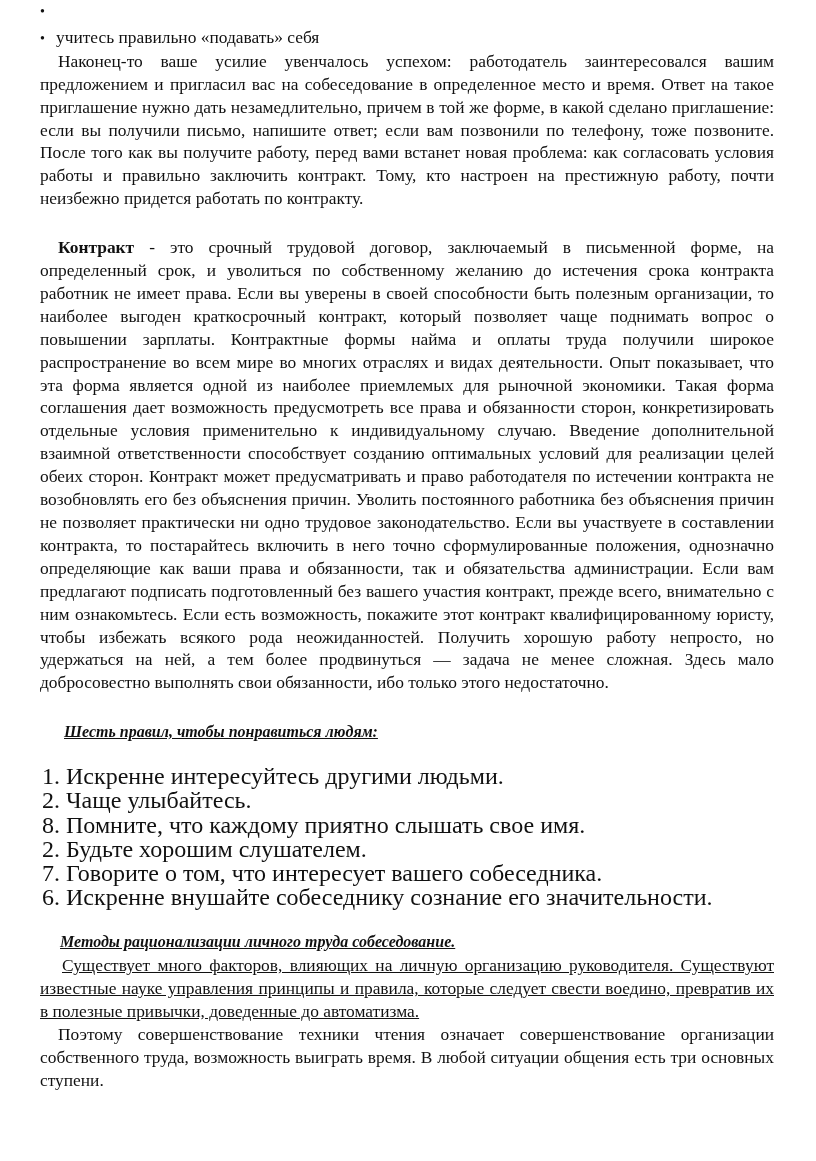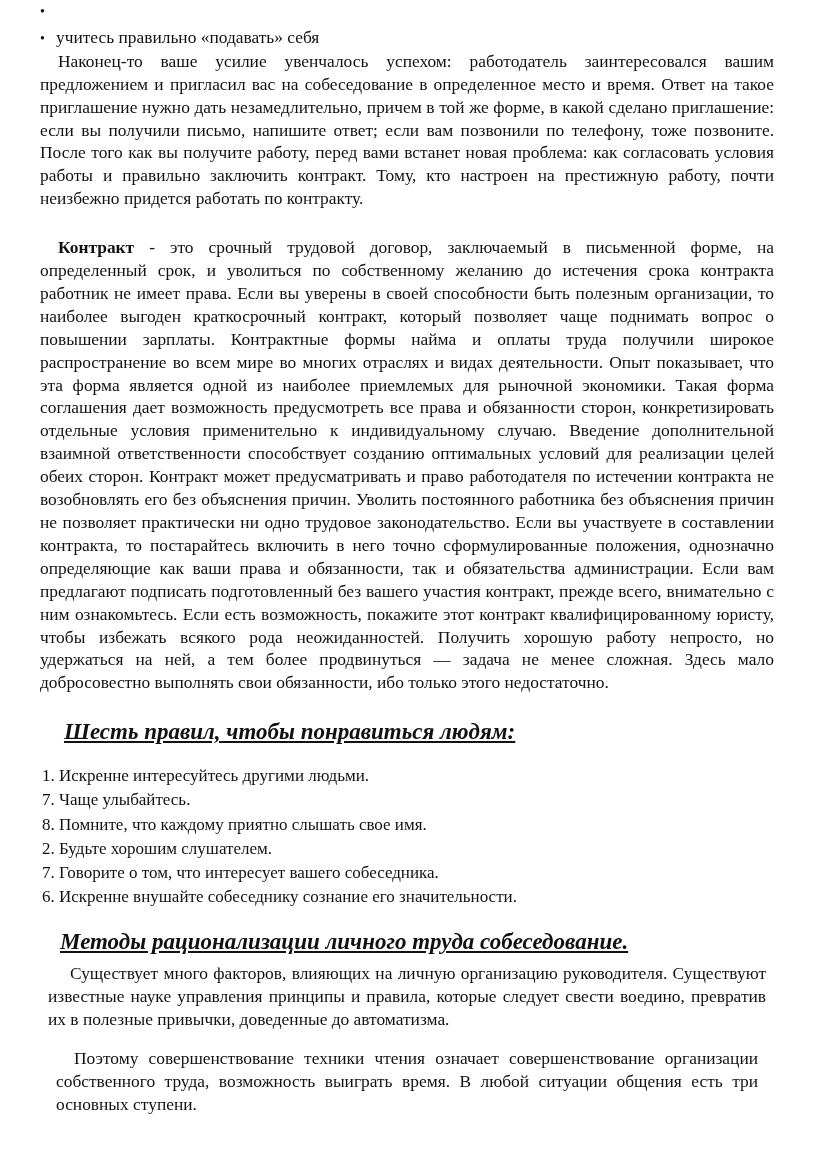--- a/index.html
+++ b/index.html
@@ -7,23 +7,23 @@
       width: 816px; height: 1161px; overflow: hidden; position: relative;
       font-family: "Liberation Serif", serif; color: #111111;
     }
     .page { position: absolute; left: 40px; top: 0; width: 734px; }
     .line { font-size: 17.4px; line-height: 22.9px; }
     .just { text-align: justify; text-align-last: left; }
     .bullet { display: flex; align-items: baseline; height: 22.9px; }
     .bullet .dot { width: 16px; flex: none; font-size: 14px; }
     .indent { text-indent: 18px; }
     .bi { font-weight: bold; }
-    .heading { font-weight: bold; font-style: italic; text-decoration: underline; font-size: 23px; line-height: 22.9px; }
+    .heading { font-weight: bold; font-style: italic; text-decoration: underline; font-size: 16px; line-height: 22.9px; }
     .gap { height: 22.9px; }
-    .list-item { font-size: 17px; line-height: 24.2px; padding-left: 2px; }
+    .list-item { font-size: 24px; line-height: 24.2px; padding-left: 2px; }
   </style>
 </head>
 <body>
 
 <div class="page">
 
   <div style="margin-top:1px;">
     <div class="bullet line">
       <span class="dot">•</span>
     </div>
@@ -40,27 +40,27 @@
   <p class="line just indent" style="margin:0;"><span class="bi">Контракт</span><span> - это срочный трудовой договор, заключаемый в письменной форме, на определенный срок, и уволиться по собственному желанию до истечения срока контракта работник не имеет права. Если вы уверены в своей способности быть полезным организации, то наиболее выгоден краткосрочный контракт, который позволяет чаще поднимать вопрос о повышении зарплаты. Контрактные формы найма и оплаты труда получили широкое распространение во всем мире во многих отраслях и видах деятельности. Опыт показывает, что эта форма является одной из наиболее приемлемых для рыночной экономики. Такая форма соглашения дает возможность предусмотреть все права и обязанности сторон, конкретизировать отдельные условия применительно к индивидуальному случаю. Введение дополнительной взаимной ответственности способствует созданию оптимальных условий для реализации целей обеих сторон. Контракт может предусматривать и право работодателя по истечении контракта не возобновлять его без объяснения причин. Уволить постоянного работника без объяснения причин не позволяет практически ни одно трудовое законодательство. Если вы участвуете в составлении контракта, то постарайтесь включить в него точно сформулированные положения, однозначно определяющие как ваши права и обязанности, так и обязательства администрации. Если вам предлагают подписать подготовленный без вашего участия контракт, прежде всего, внимательно с ним ознакомьтесь. Если есть возможность, покажите этот контракт квалифицированному юристу, чтобы избежать всякого рода неожиданностей. Получить хорошую работу непросто, но удержаться на ней, а тем более продвинуться — задача не менее сложная. Здесь мало добросовестно выполнять свои обязанности, ибо только этого недостаточно.</span></p>
 
   <div class="gap" style="height:27px;"></div>
 
   <div class="heading" style="padding-left:24px;">Шесть правил, чтобы понравиться людям:</div>
 
   <div class="gap" style="height:20px;"></div>
 
   <div>
     <div class="list-item">1. Искренне интересуйтесь другими людьми.</div>
-    <div class="list-item">7. Чаще улыбайтесь.</div>
+    <div class="list-item">2. Чаще улыбайтесь.</div>
     <div class="list-item">8. Помните, что каждому приятно слышать свое имя.</div>
     <div class="list-item">2. Будьте хорошим слушателем.</div>
     <div class="list-item">7. Говорите о том, что интересует вашего собеседника.</div>
     <div class="list-item">6. Искренне внушайте собеседнику сознание его значительности.</div>
   </div>
 
   <div class="gap" style="height:22px;"></div>
 
   <div class="heading" style="padding-left:20px;">Методы рационализации личного труда собеседование.</div>
 
-  <p class="line just indent" style="margin:8px; text-indent:22px;">Существует много факторов, влияющих на личную организацию руководителя. Существуют известные науке управления принципы и правила, которые следует свести воедино, превратив их в полезные привычки, доведенные до автоматизма.</p>
-  <p class="line just indent" style="margin:16px;">Поэтому совершенствование техники чтения означает совершенствование организации собственного труда, возможность выиграть время. В любой ситуации общения есть три основных ступени.</p>
+  <p class="line just indent" style="margin:0; text-indent:22px;text-decoration:underline;">Существует много факторов, влияющих на личную организацию руководителя. Существуют известные науке управления принципы и правила, которые следует свести воедино, превратив их в полезные привычки, доведенные до автоматизма.</p>
+  <p class="line just indent" style="margin:0;">Поэтому совершенствование техники чтения означает совершенствование организации собственного труда, возможность выиграть время. В любой ситуации общения есть три основных ступени.</p>
 
 </div>
 
 </body></html>

